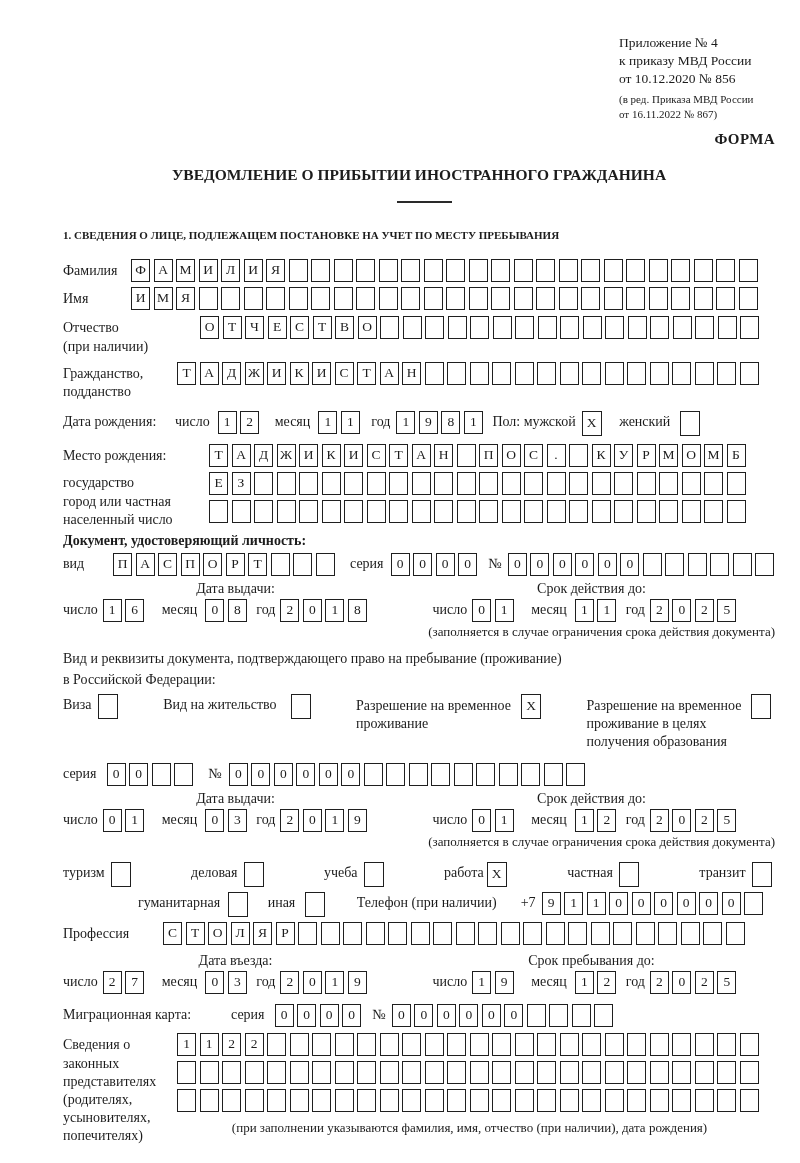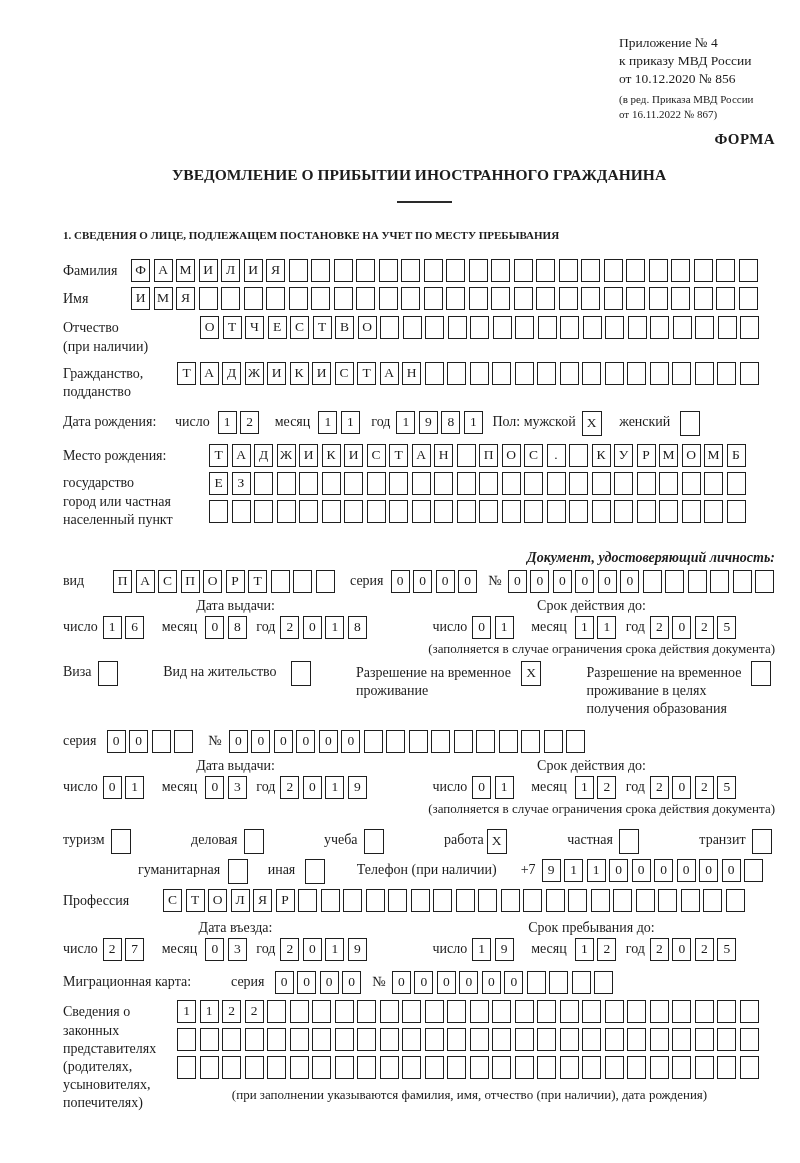--- a/index.html
+++ b/index.html
@@ -33,21 +33,21 @@
   .drow{display:flex;align-items:flex-start;margin-top:2px;}
   .dgroup{display:flex;align-items:flex-start;flex:none;}
   .note{font-size:13px;text-align:right;margin-top:2px;}
 
   .intro{margin-top:8px;line-height:1.5;}
   .spread{display:flex;justify-content:space-between;align-items:flex-start;margin-top:10px;}
   .grp{display:flex;align-items:flex-start;flex:none;}
   .grp .cells{margin-left:6px;}
 
   .center-note{font-size:13px;text-align:center;margin-top:8px;}
-  .dochead{font-weight:bold;text-align:right;margin-top:21px;font-style:italic;}
+  .dochead{font-weight:bold;text-align:left;margin-top:4px;}
 </style>
 </head>
 <body>
 
 <div class="page">
 
   <div class="hdr">
     <div>Приложение № 4</div>
     <div>к приказу МВД России</div>
     <div>от 10.12.2020 № 856</div>
@@ -227,21 +227,21 @@
     <span class="cells cb">
         <span class="cell"></span>
       </span>
   </div>
 
   <div class="frow" style="margin-top:8px">
     <div class="flabel" style="width:146px">
       <div>Место рождения:</div>
       <div style="margin-top:9px">государство</div>
       <div>город или частная</div>
-      <div>населенный пункт</div>
+      <div>населенный число</div>
     </div>
     <div>
       <div class="cells">
           <span class="cell">Т</span>
           <span class="cell">А</span>
           <span class="cell">Д</span>
           <span class="cell">Ж</span>
           <span class="cell">И</span>
           <span class="cell">К</span>
           <span class="cell">И</span>
@@ -397,20 +397,24 @@
       <span class="cells">
           <span class="cell">2</span>
           <span class="cell">0</span>
           <span class="cell">2</span>
           <span class="cell">5</span>
         </span>
     </div>
   </div>
   <div class="note">(заполняется в случае ограничения срока действия документа)</div>
 
+  <div class="intro">
+    <div>Вид и реквизиты документа, подтверждающего право на пребывание (проживание)</div>
+    <div>в Российской Федерации:</div>
+  </div>
 
   <div class="spread" style="margin-top:4px">
     <div class="grp">
       <span class="dlbl">Виза</span>
       <span class="cells cb">
           <span class="cell"></span>
         </span>
     </div>
     <div class="grp">
       <span class="dlbl">Вид на жительство</span>

